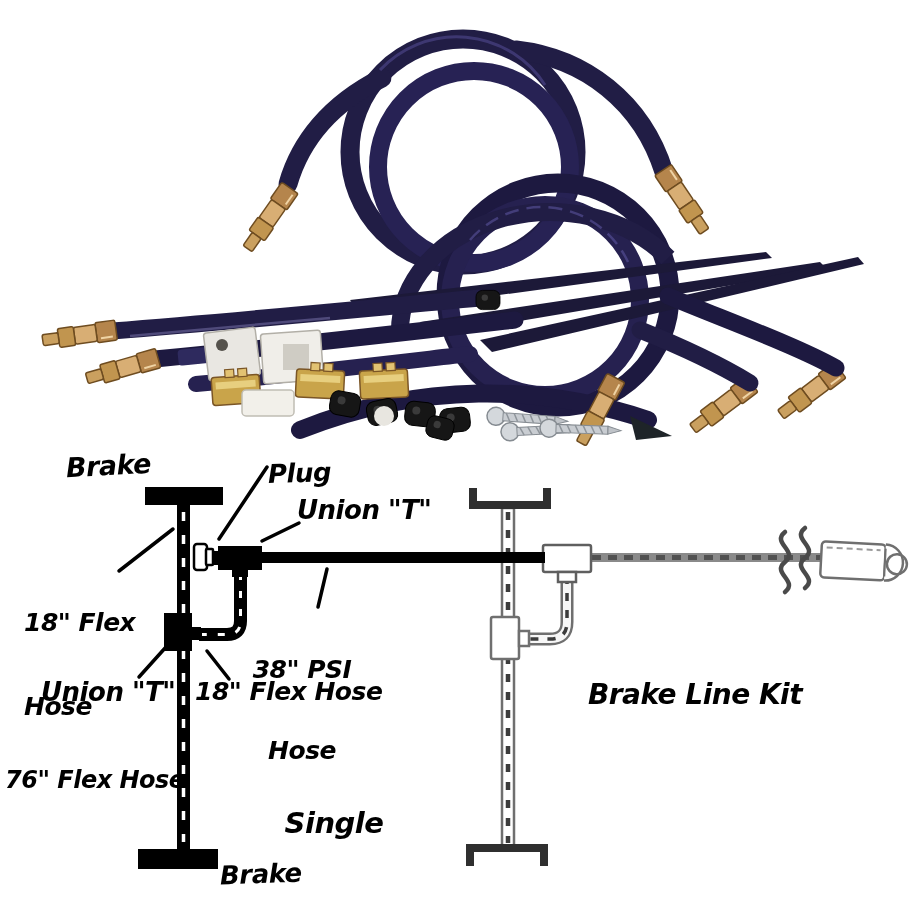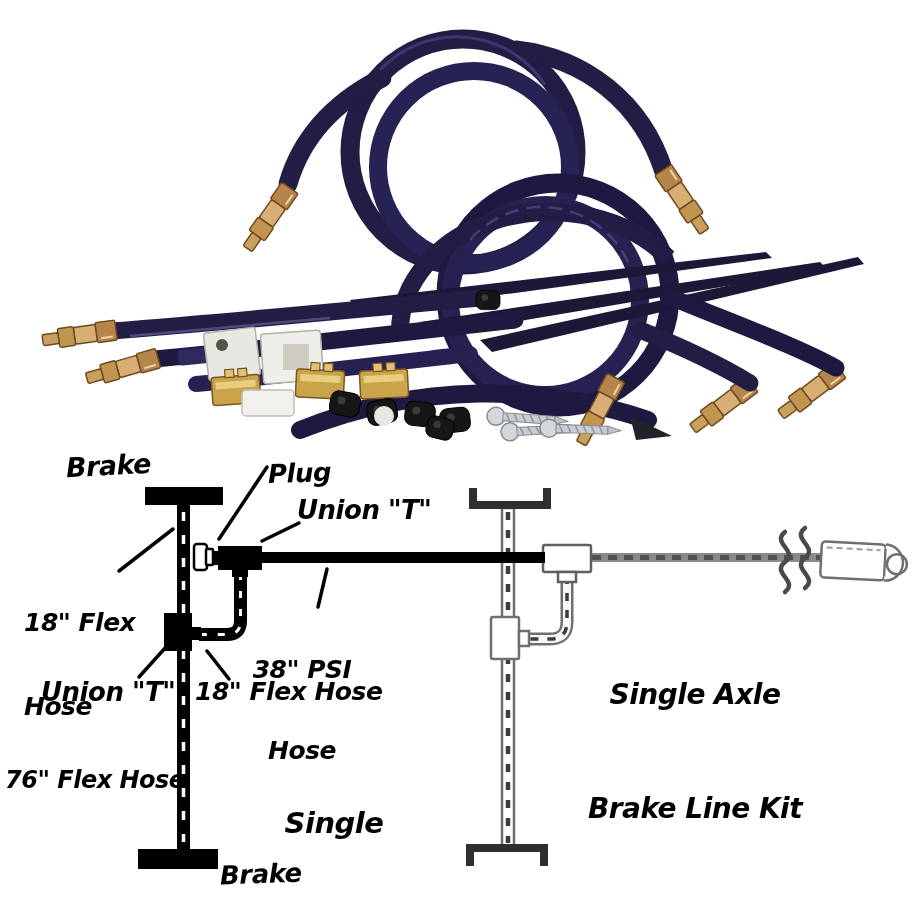--- a/index.html
+++ b/index.html
@@ -246,20 +246,19 @@
   <div class="lbl" id="lbl-flex18-bot">18" Flex Hose</div>
   <div class="lbl" id="lbl-flex76">76" Flex Hose</div>
 
   <div class="lbl ctr" id="lbl-tandem">
     <span class="ln">Single</span>
     
     
   </div>
 
   <div class="lbl ctr" id="lbl-single">
-    <span class="ln big">Single Axle</span>
     <span class="ln big">Brake Line Kit</span>
     
   </div>
 
   <div class="lbl" id="lbl-brake-bot">Brake</div>
 
 </div>
 
 </body></html>

